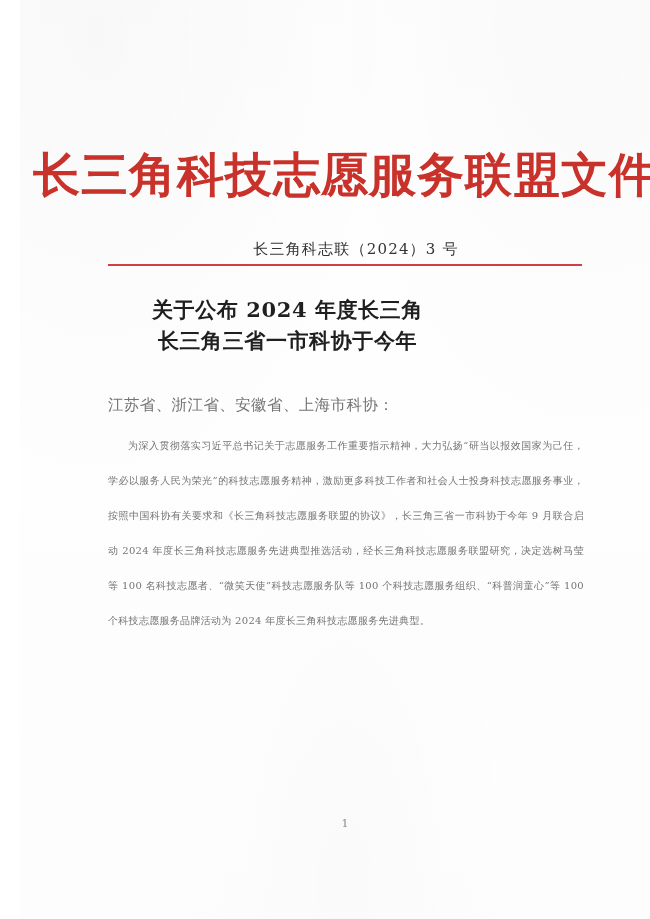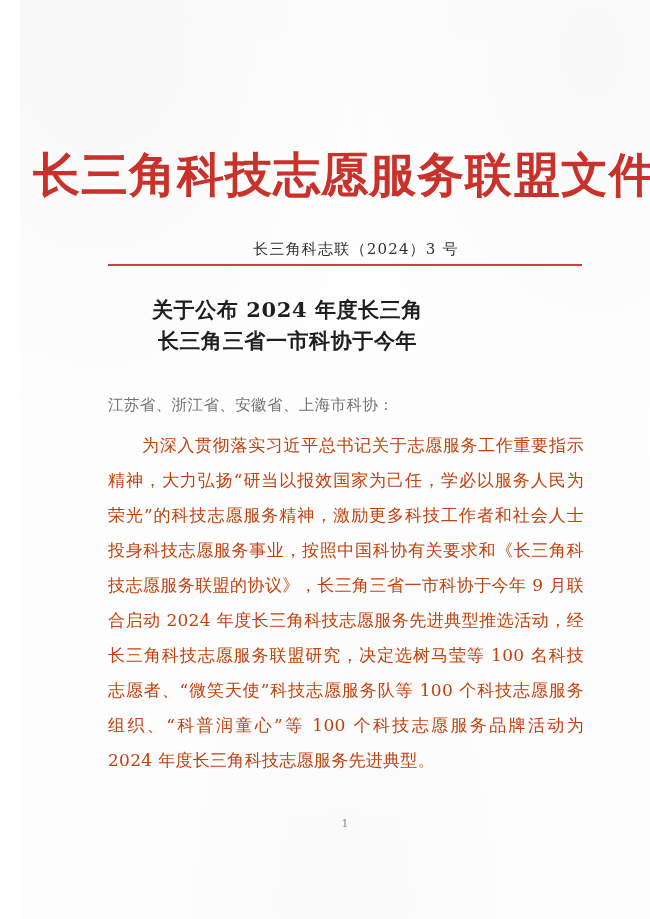--- a/index.html
+++ b/index.html
@@ -103,27 +103,27 @@
 
   
   .body-block {
     position: absolute;
     left: 88px;
     top: 428px;
     width: 476px;
   }
   .para {
     margin: 0;
-    font-size: 17px;
+    font-size: 10px;
     line-height: 35px;
     letter-spacing: 0.3px;
     text-align: justify;
     text-justify: inter-ideograph;
     text-indent: 2em;
-    color: #c2410c;
+    color: #737373;
   }
   .para + .para { margin-top: 0; }
 
   
   .page-number {
     position: absolute;
     left: 0;
     top: 816px;
     width: 650px;
     text-align: center;

